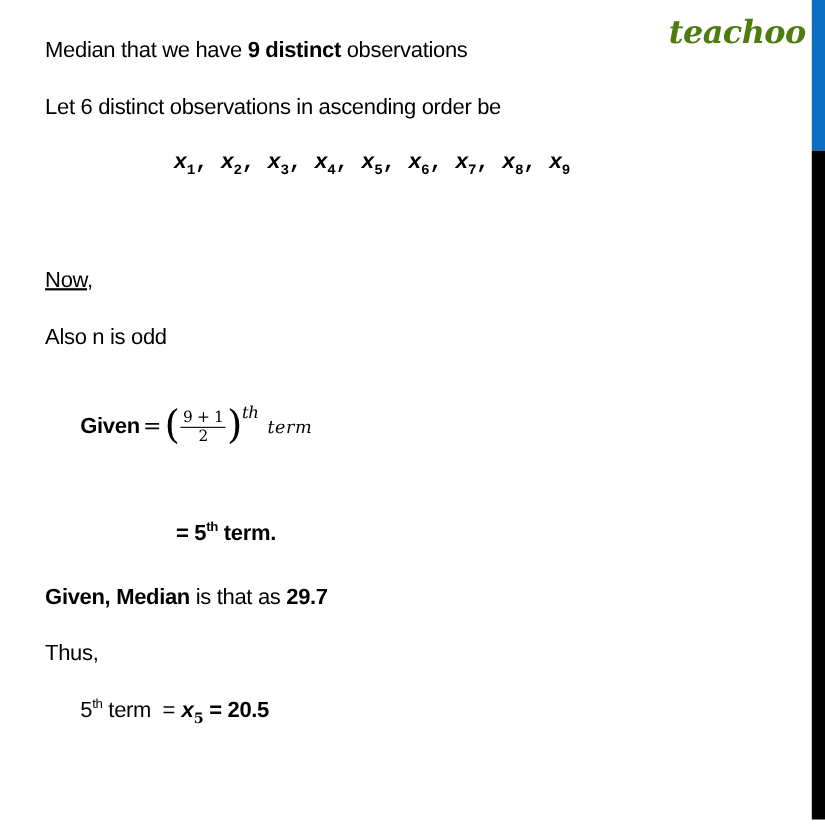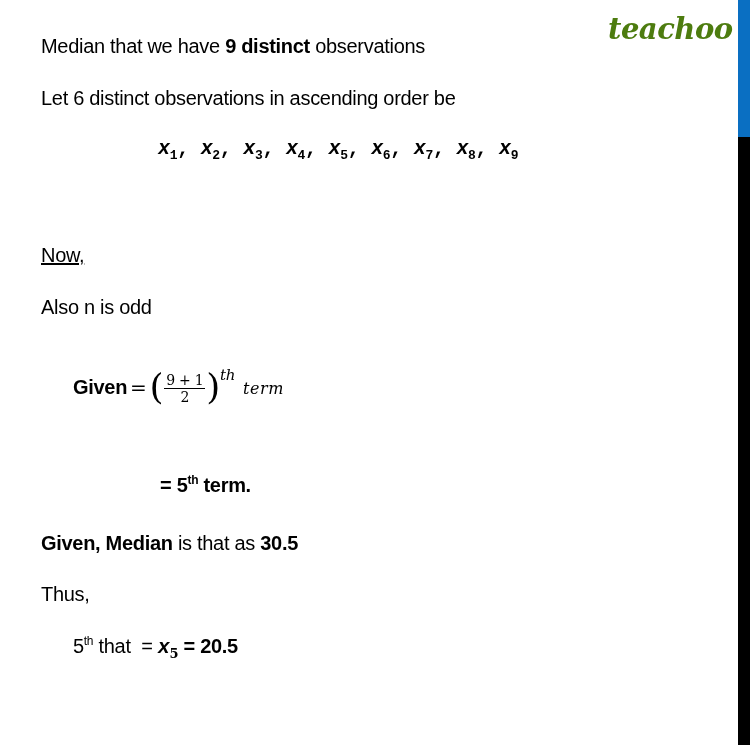--- a/index.html
+++ b/index.html
@@ -67,20 +67,20 @@
       <span class="num">9 + 1</span>
       <span class="den">2</span>
     </span><span class="paren">)</span><span class="th-sup">th</span><span class="term-it">term</span>
 </div>
 
 <div class="line b" style="left:160px; top:433px;margin-top:40px;">
   <span>= </span><span>5</span><sup class="s">th</sup><span> term.</span>
 </div>
 
 <div class="line" style="left:41px; top:531px;">
-  <span class="b">Given, Median</span><span> is that as </span><span class="b">30.5</span>
+  <span class="b">Given, Median</span><span> is that as </span><span class="b">29.7</span>
 </div>
 
 <div class="line" style="left:41px; top:582px;">Thus,</div>
 
 <div class="line" style="left:73px; top:634px;">
-  <span>5</span><sup class="s">th</sup><span style="white-space:pre"> that  = </span><span class="math mathb">x</span><sub class="s mathb" style="font-family:'DejaVu Serif',serif;">5</sub><span class="b"> = 20.5</span>
+  <span>5</span><sup class="s">th</sup><span style="white-space:pre"> term  = </span><span class="math mathb">x</span><sub class="s mathb" style="font-family:'DejaVu Serif',serif;">5</sub><span class="b"> = 20.5</span>
 </div>
 
 </body></html>

